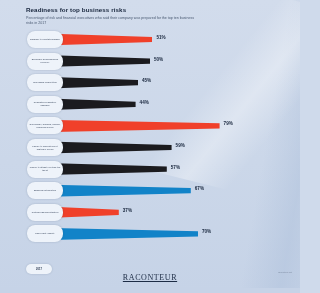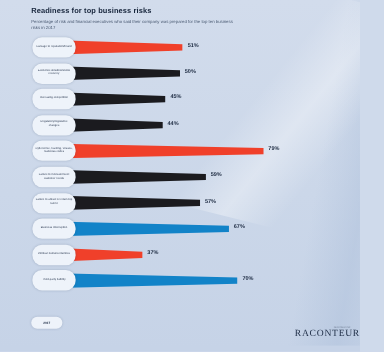--- a/index.html
+++ b/index.html
@@ -77,23 +77,23 @@
   .footer{position:absolute;left:0;bottom:0;width:300px;height:34px;}
   .srcchip{
     position:absolute;left:26px;top:5px;
     width:26px;height:10px;border-radius:5px;
     background:#eef3fa;box-shadow:0 0 2px rgba(30,50,80,.22);
     display:flex;align-items:center;justify-content:center;
   }
   .srcchip span{font-size:2.6px;color:#1d2c45;font-weight:bold;}
   .brand{
     position:absolute;left:0;right:0;top:14px;
-    text-align:right;
+    text-align:center;
     font-family:"Liberation Serif", serif;
-    font-size:8px;letter-spacing:.6px;color:#1d2c45;
+    font-size:8px;letter-spacing:.6px;color:#1d2c45;text-decoration:underline;
   }
   .credit{
     position:absolute;right:8px;top:12px;
     font-size:2.4px;color:#7d8ba1;
   }
   .bottomband{
     position:absolute;left:0;bottom:0;width:300px;height:5px;
     background:linear-gradient(90deg,#c6d3e7 0%,#c6d3e7 100%);
   }
 </style>

